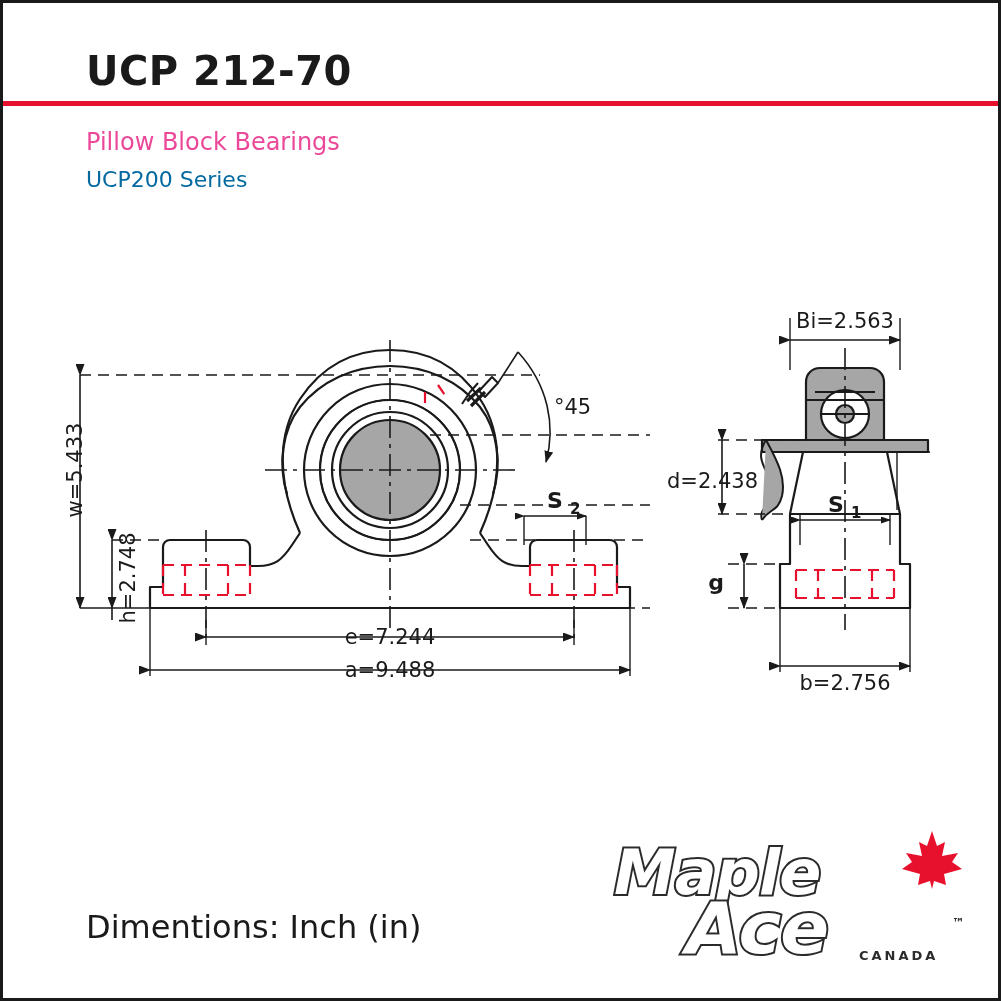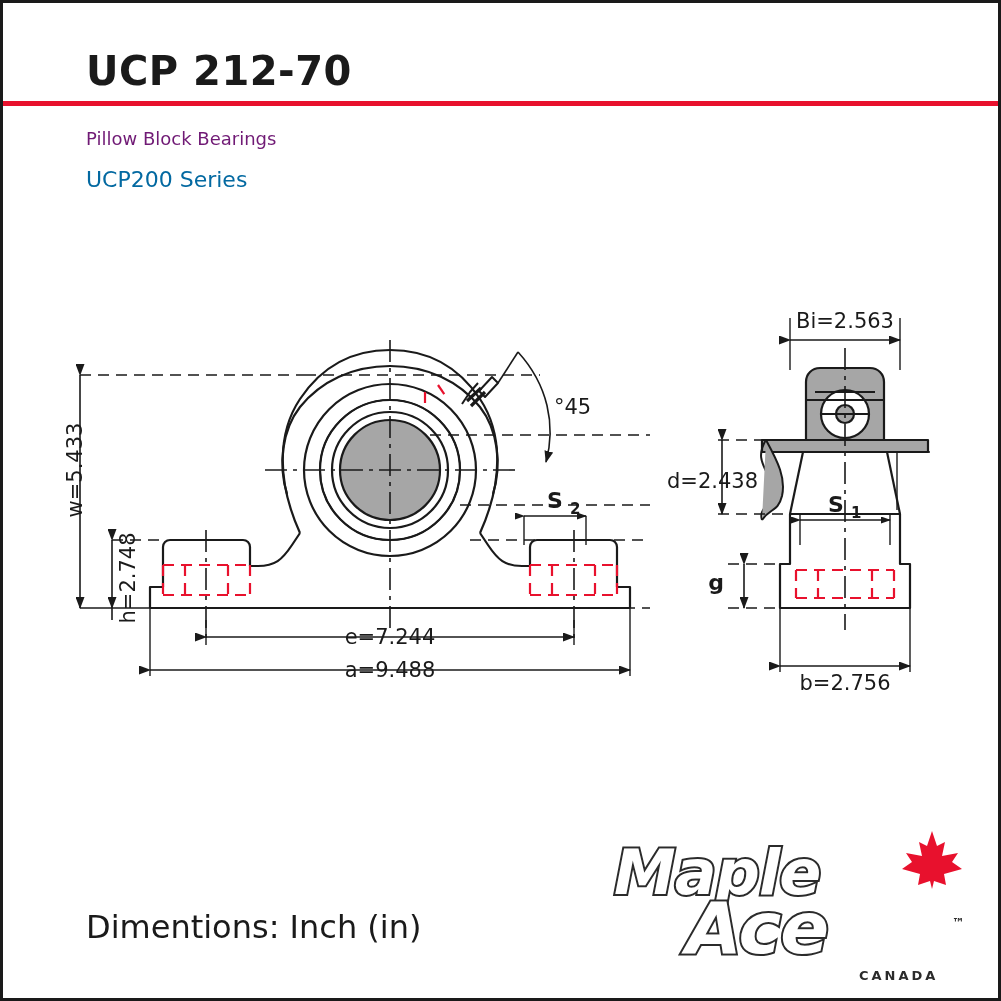--- a/index.html
+++ b/index.html
@@ -20,21 +20,21 @@
     font-size:40px;font-weight:bold;color:#1a1a1a;
     letter-spacing:0.5px;
     font-family:"DejaVu Sans", sans-serif;
   }
   .red-rule{
     position:absolute;left:3px;top:101px;width:995px;height:5px;
     background:#e8112d;
   }
   .subtitle{
     position:absolute;left:86px;top:128px;
-    font-size:18px;color:#701a75;
+    font-size:24px;color:#ec4899;
   }
   .series{
     position:absolute;left:86px;top:167px;
     font-size:22px;color:#0369a1;
   }
   .dims-note{
     position:absolute;left:86px;top:908px;
     font-size:32px;color:#1a1a1a;
   }
   svg.draw{position:absolute;left:0;top:0;width:1001px;height:1001px;}
@@ -54,21 +54,21 @@
   }
   .logo-maple{
     left:0px;top:12px;font-size:62px;
     letter-spacing:-1px;
   }
   .logo-ace{
     left:72px;top:62px;font-size:72px;
     letter-spacing:-1px;
   }
   .logo-canada{
-    left:245px;top:144px;font-size:13px;font-style:normal;
+    left:245px;top:124px;font-size:13px;font-style:normal;
     color:#2b2b2b;-webkit-text-stroke:0;
     letter-spacing:3px;font-weight:bold;
   }
   .logo-tm{
     left:338px;top:92px;font-size:12px;font-style:normal;
     color:#2b2b2b;-webkit-text-stroke:0;font-weight:bold;
   }
   .leaf{position:absolute;left:286px;top:5px;width:64px;height:62px;}
 </style>
 </head>

